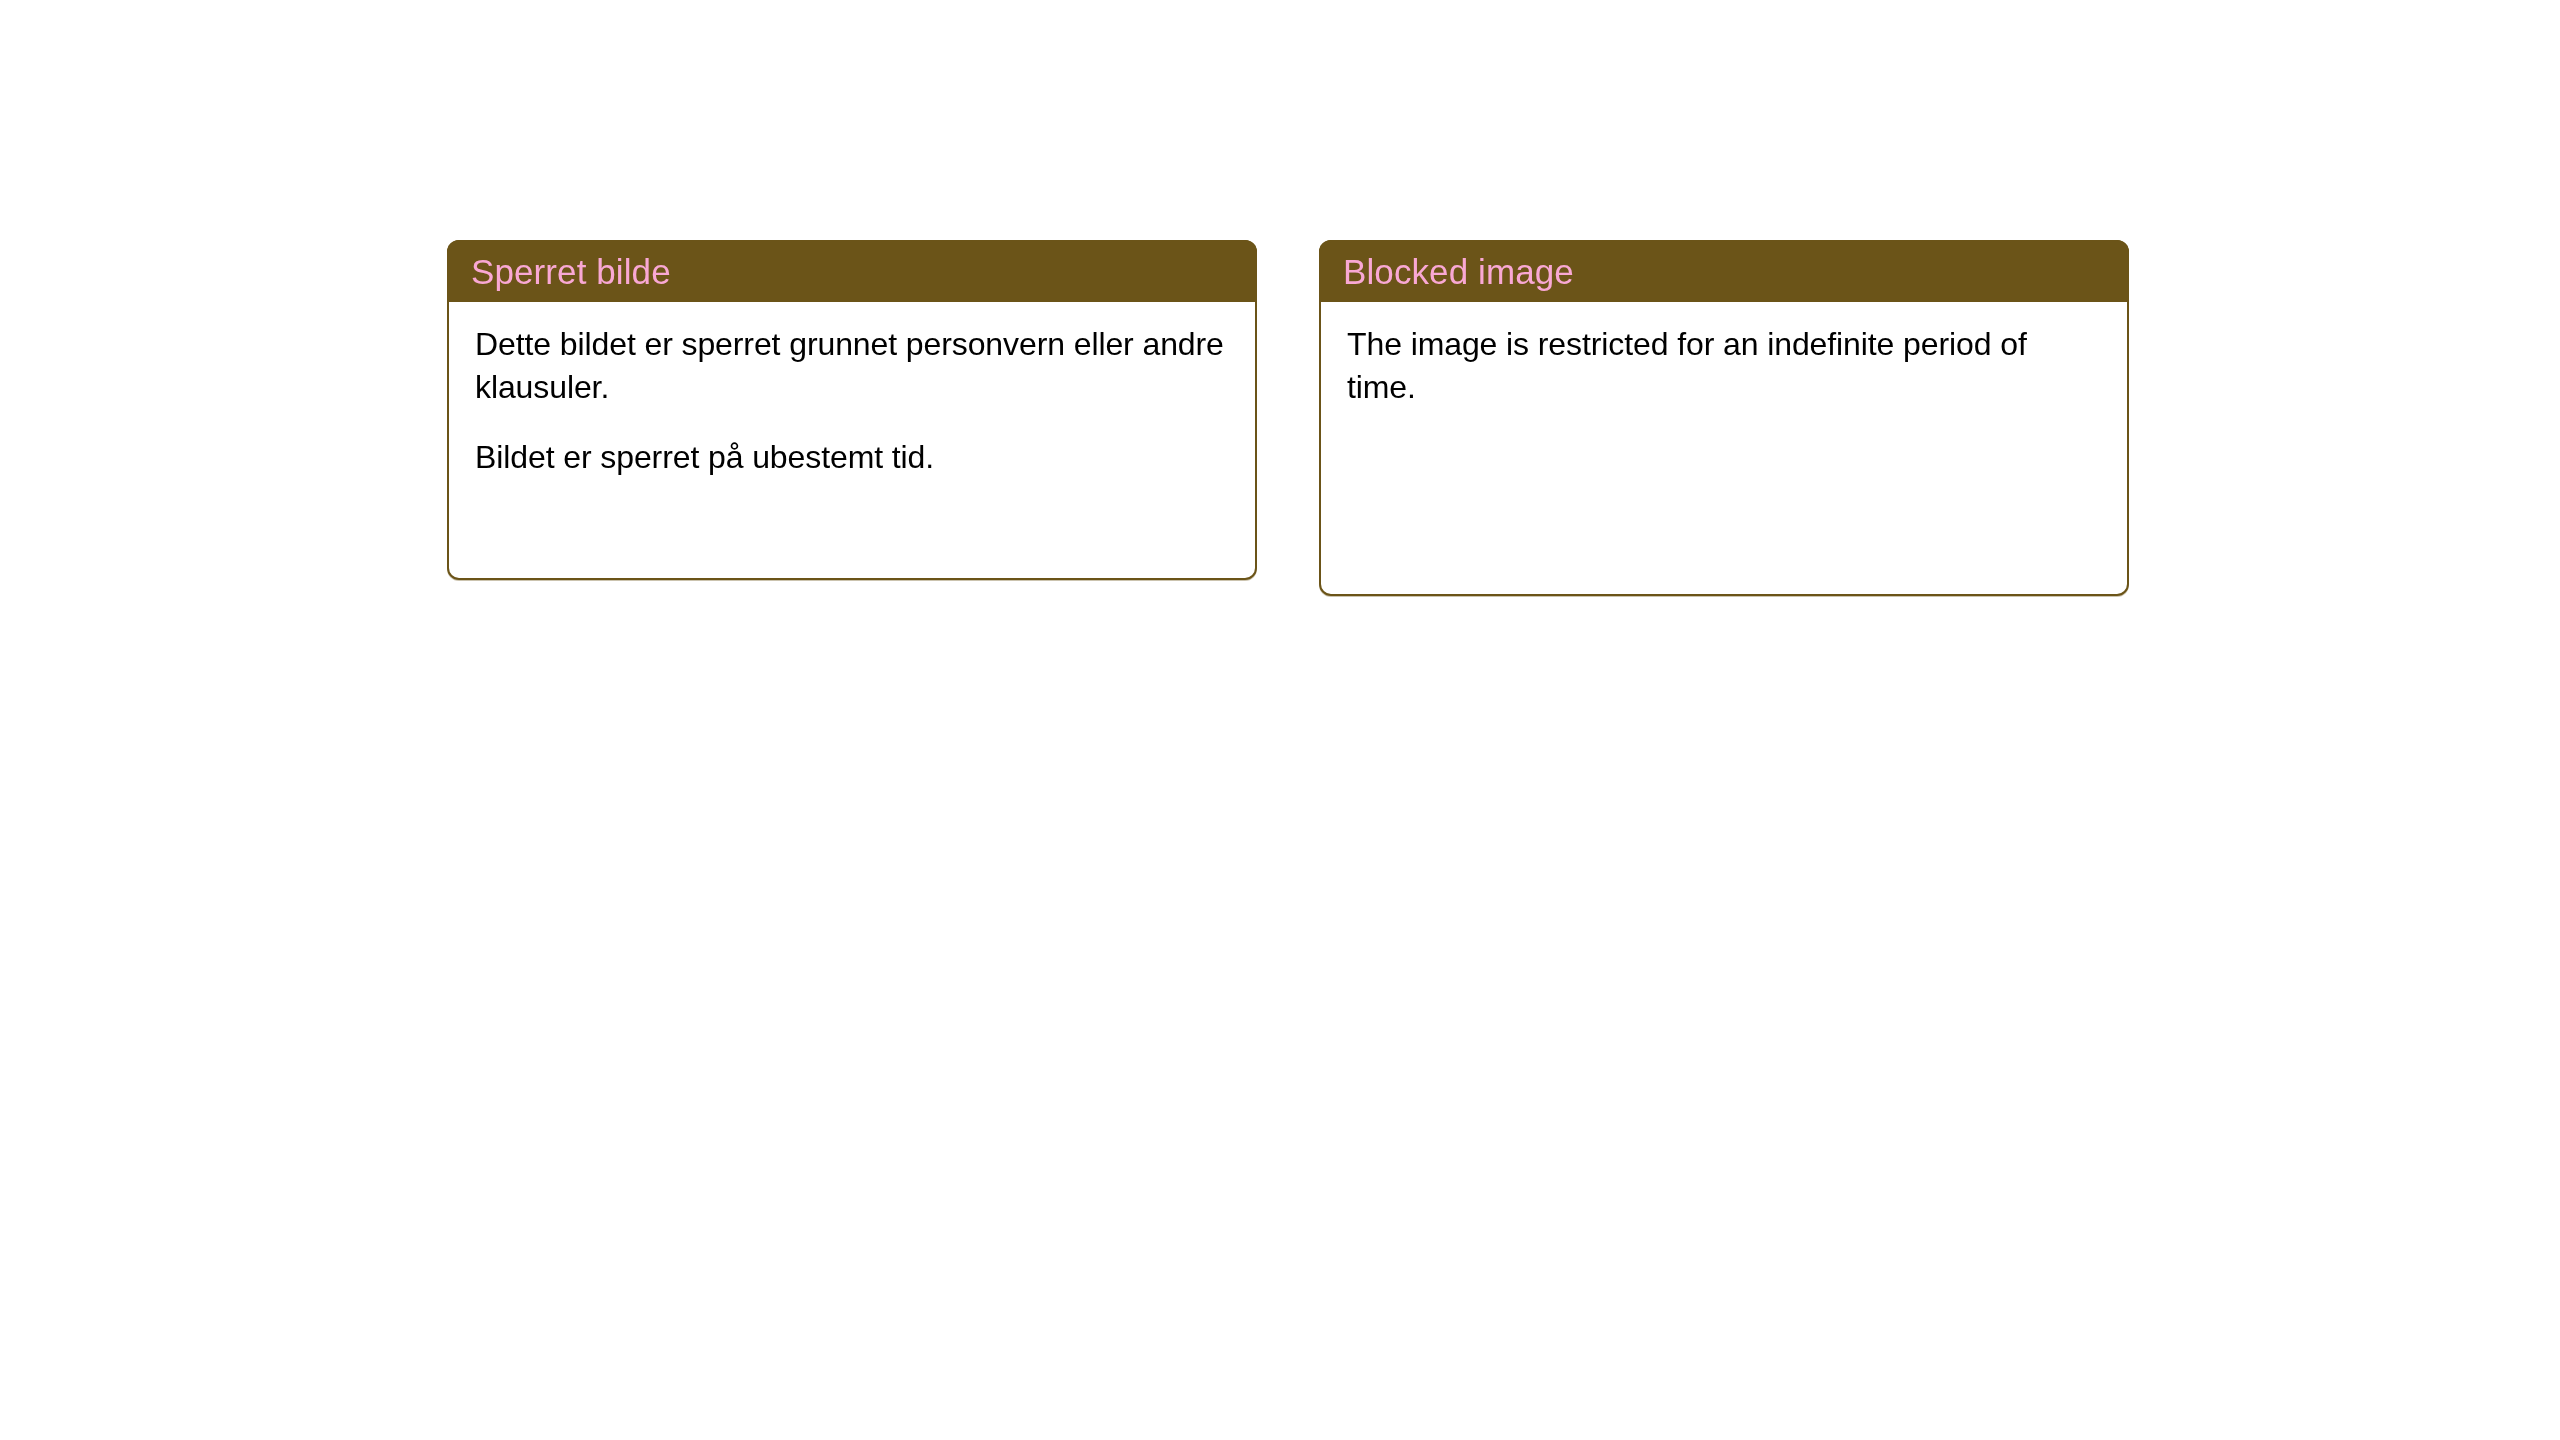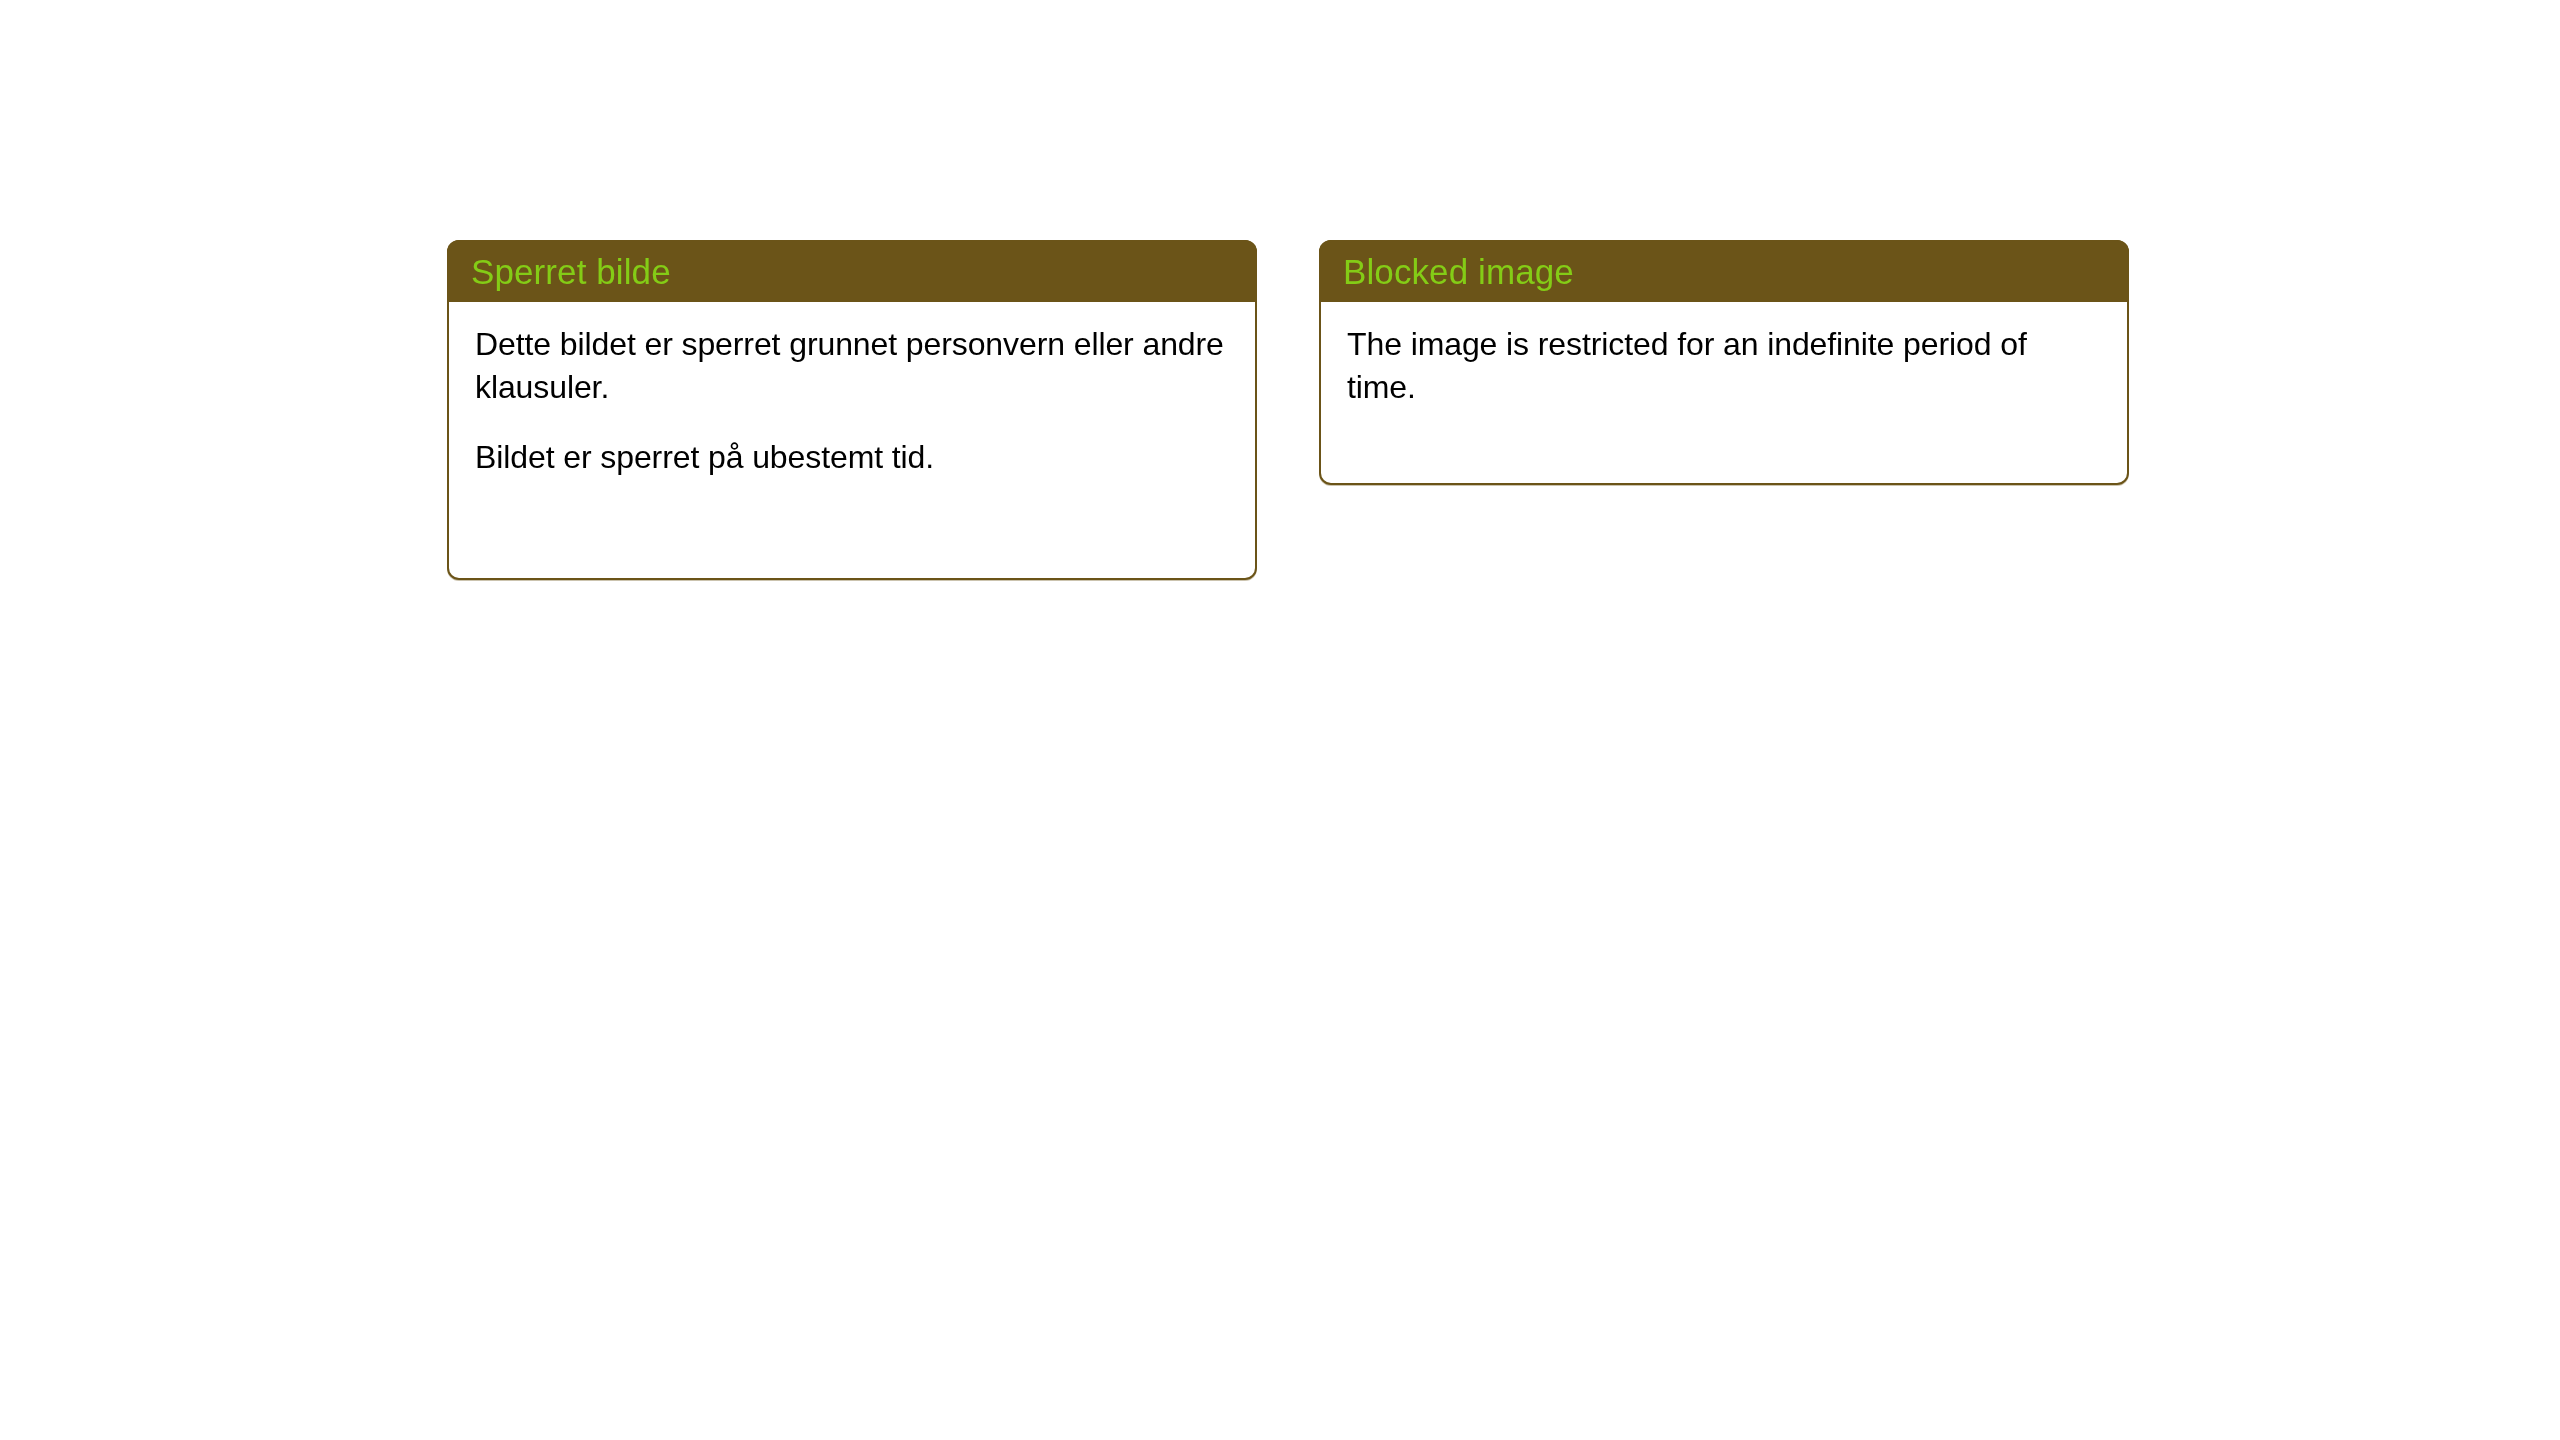--- a/index.html
+++ b/index.html
@@ -36,39 +36,39 @@
 
   .notice-panel.panel-left {
     left: 447px;
     width: 810px;
     height: 340px;
   }
 
   .notice-panel.panel-right {
     left: 1319px;
     width: 810px;
-    height: 245px;
+    height: 356px;
   }
 
   .panel-header {
     position: absolute;
     left: -2px;
     top: -2px;
     right: -2px;
     height: 62px;
     background: #6b5418;
     border-radius: 12px 12px 0 0;
     display: flex;
     align-items: center;
     padding: 0 0 0 24px;
     box-sizing: border-box;
   }
 
   .panel-title {
-    color: #84cc16;
+    color: #f9a8d4;
     font-size: 35px;
     font-weight: 400;
     line-height: 1;
     letter-spacing: 0.1px;
     white-space: nowrap;
   }
 
   .panel-body {
     position: absolute;
     left: 0;

